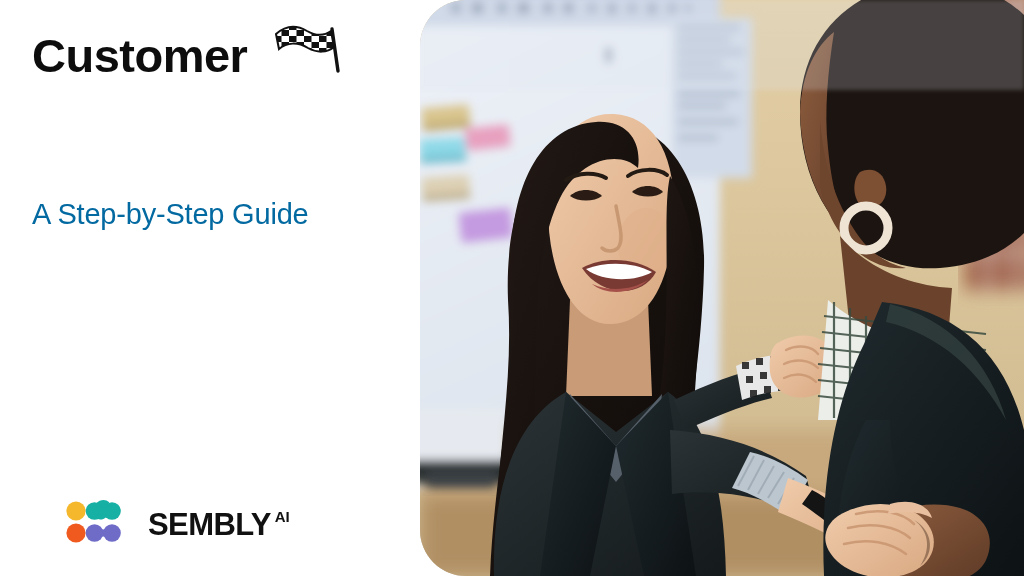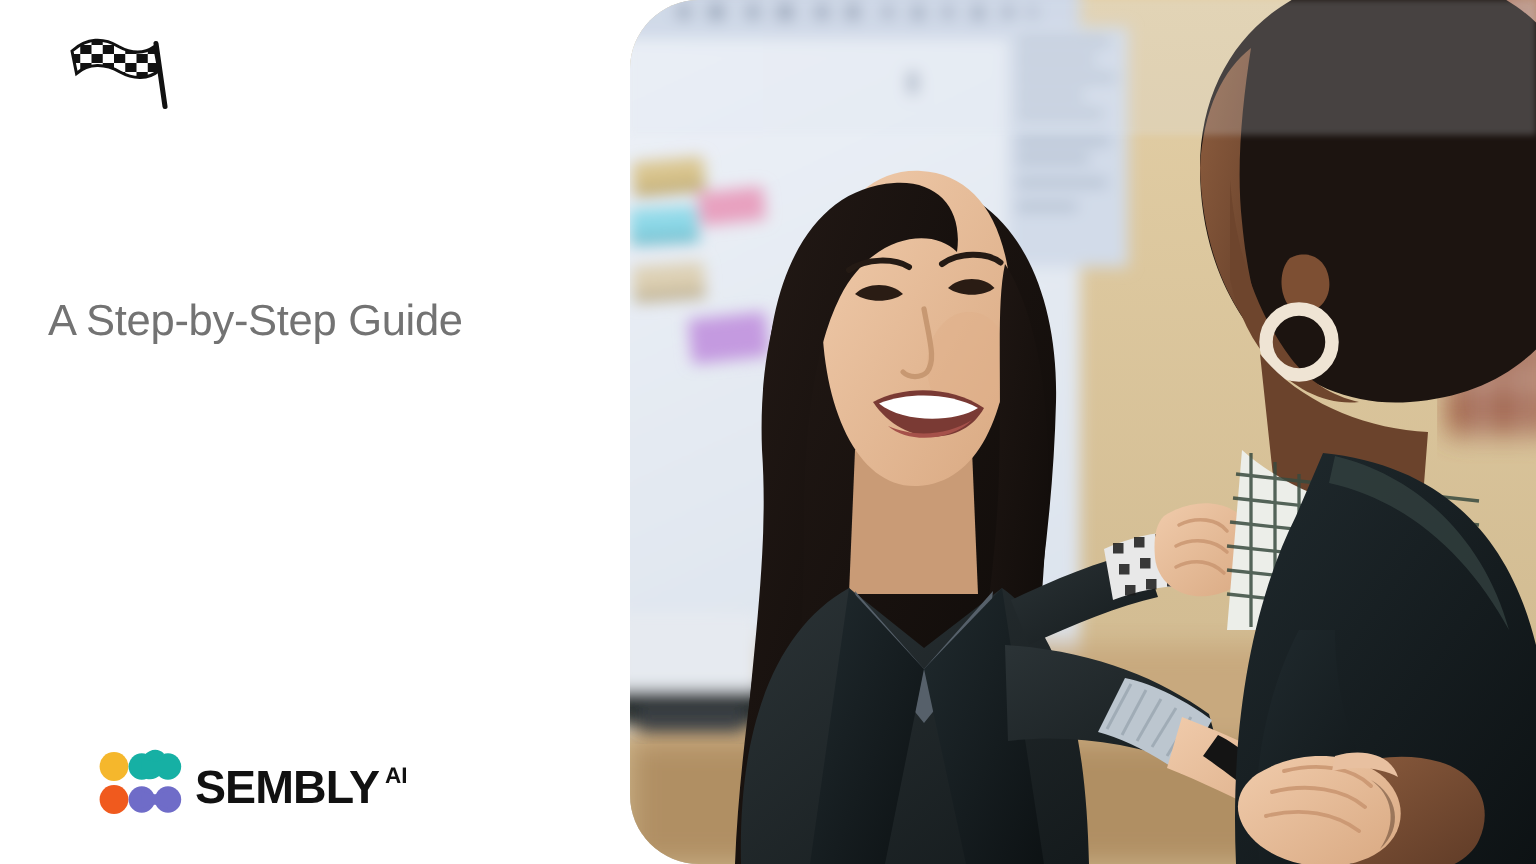--- a/index.html
+++ b/index.html
@@ -16,29 +16,29 @@
 
   .title-block{position:absolute;left:0;top:22px;width:386px;}
   .title-line{
     font-size:47px;line-height:68px;font-weight:bold;color:#0d0d0d;
     letter-spacing:-0.5px;white-space:nowrap;
   }
   .flag-icon{display:inline-block;vertical-align:-2px;margin-left:10px;width:72px;height:52px;}
 
   .subtitle-block{position:absolute;left:0;top:186px;width:392px;}
   .subtitle-line{
-    font-size:29px;line-height:56px;font-weight:normal;color:#737373;
+    font-size:29px;line-height:56px;font-weight:normal;color:#0369a1;
     letter-spacing:-0.2px;white-space:nowrap;
   }
 
   
   .logo{position:absolute;left:34px;top:498px;display:flex;align-items:center;height:48px;}
   .logo-mark{width:56px;height:46px;display:block;}
   .logo-word{
-    margin-left:8px;font-size:31px;font-weight:bold;color:#111111;
+    margin-left:26px;font-size:31px;font-weight:bold;color:#111111;
     letter-spacing:-0.6px;line-height:1;position:relative;top:2px;
   }
   .logo-ai{
     font-size:15px;font-weight:bold;color:#111111;letter-spacing:0px;
     position:relative;top:-13px;left:4px;
   }
 
   
   .photo{
     position:absolute;left:420px;top:0;width:604px;height:576px;
@@ -48,20 +48,21 @@
 </style>
 </head>
 <body>
 
 <div class="slide">
 
   <div class="text-col">
 
     <div class="title-block">
       <div class="title-line">
+        <span>Customer</span>
         
         <span class="flag-icon">
           <svg viewBox="0 0 72 52" xmlns="http://www.w3.org/2000/svg">
             <defs>
               <clipPath id="flagclip">
                 <path d="M6,12 C16,3 27,3 37,9 C46,14 54,14 61,9 L64,25 C57,31 47,31 38,26 C28,20 17,20 9,27 Z"></path>
               </clipPath>
             </defs>
 
             <path d="M62,7 L68,49" stroke="#111" stroke-width="3.4" stroke-linecap="round" fill="none"></path>

